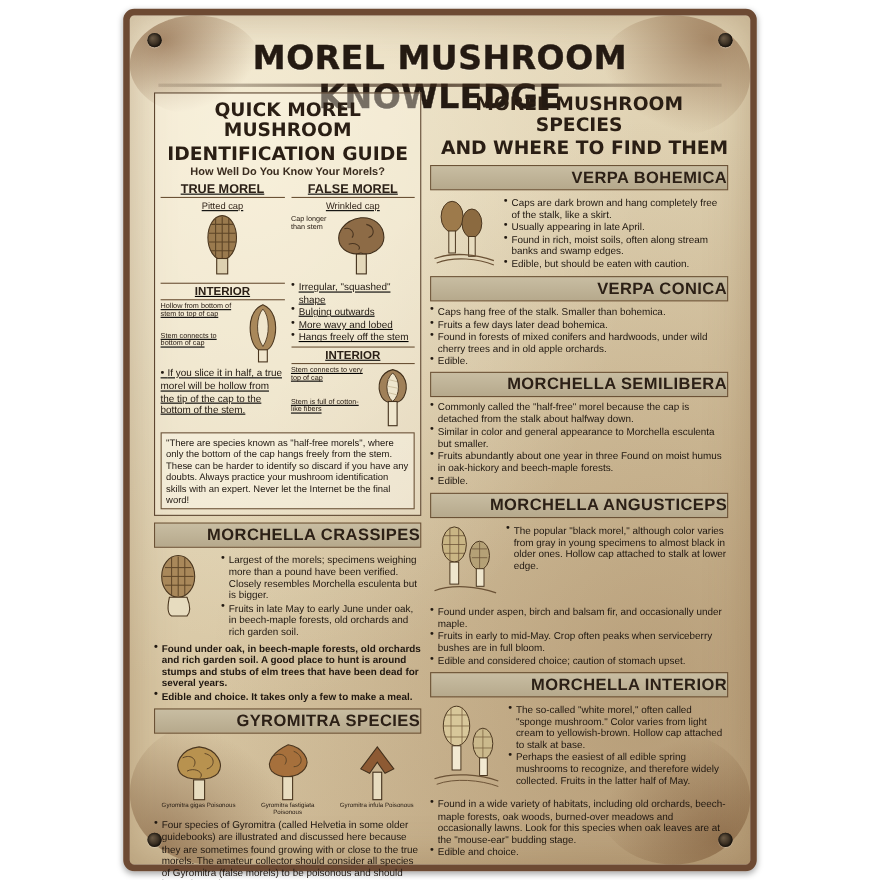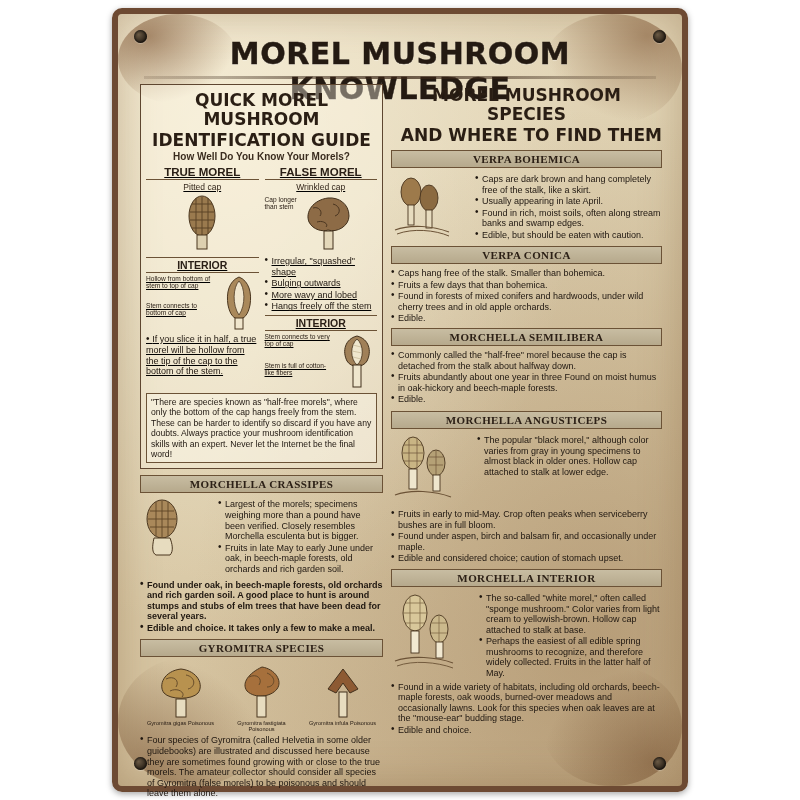--- a/index.html
+++ b/index.html
@@ -63,28 +63,28 @@
   .panel{
     border:1.5px solid #5e4630;
     background:rgba(255,250,235,.38);
     box-sizing:border-box;
     padding:4px 5px 5px 5px;
     margin-bottom:6px;
   }
   .bandhead{
     background:linear-gradient(180deg,#c8bda2,#b6a98c);
     border:1px solid #6b5236;
-    text-align:center;
+    text-align:right;
     font-weight:bold;
-    font-size:11px;
+    font-size:15px;
     letter-spacing:.4px;
     color:#2c2016;
     padding:2px 0 2px 0;
     margin:0 0 4px 0;
-    font-family:Liberation Serif, serif;
+    font-family:Liberation Sans, sans-serif;
   }
   h2.bigtitle{
     margin:2px 0 1px 0;
     text-align:center;
     font-size:17px;
     line-height:19px;
     font-weight:bold;
     color:#2a1e14;
     font-family:"DejaVu Sans", sans-serif;
   }
@@ -109,21 +109,21 @@
     font-size:8.6px;line-height:10.4px;color:#1f1710;
     border:1px solid #6b5236;padding:3px 4px;margin-top:4px;background:rgba(255,252,240,.35);
   }
   .interiorhead{
     text-align:center;font-weight:bold;font-size:10.5px;color:#2b2017;
     border-top:1px solid #6b5236;border-bottom:1px solid #6b5236;margin:3px 0 2px 0;padding:1px 0;
   }
   .imgrow{display:flex;align-items:flex-start;gap:3px;}
   .tinylab{font-size:6.6px;line-height:7.4px;color:#2b2017;}
   .specimg{flex:0 0 auto;}
-  .rowflex{display:flex;gap:22px;align-items:flex-start;}
+  .rowflex{display:flex;gap:5px;align-items:flex-start;}
   .txtflex{flex:1 1 auto;min-width:0;}
   .gyro-labels{display:flex;justify-content:space-around;margin-top:1px;}
   .gyro-labels div{width:31%;text-align:center;font-size:5.6px;line-height:6.4px;color:#2b2017;}
 </style>
 </head>
 <body>
 
 <div id="plate">
   <div class="rust" id="r1"></div>
   <div class="rust" id="r2"></div>
@@ -286,30 +286,31 @@
               <li>Edible, but should be eaten with caution.</li>
             </ul>
           </div>
         </div>
       </div>
 
       <div style="margin-top:4px;">
         <div class="bandhead">VERPA CONICA</div>
         <ul class="bul">
           <li>Caps hang free of the stalk. Smaller than bohemica.</li>
-          <li>Fruits a few days that than bohemica.</li>
+          <li>Fruits a few days later dead bohemica.</li>
           <li>Found in forests of mixed conifers and hardwoods, under wild cherry trees and in old apple orchards.</li>
           <li>Edible.</li>
         </ul>
       </div>
 
       <div style="margin-top:4px;">
         <div class="bandhead">MORCHELLA SEMILIBERA</div>
         <ul class="bul">
           <li>Commonly called the "half-free" morel because the cap is detached from the stalk about halfway down.</li>
+          <li>Similar in color and general appearance to Morchella esculenta but smaller.</li>
           <li>Fruits abundantly about one year in three Found on moist humus in oak-hickory and beech-maple forests.</li>
           <li>Edible.</li>
         </ul>
       </div>
 
       <div style="margin-top:6px;">
         <div class="bandhead">MORCHELLA ANGUSTICEPS</div>
         <div class="rowflex">
           <svg class="specimg" width="64" height="74" viewBox="0 0 64 74">
             <ellipse cx="22" cy="20" rx="11" ry="16" fill="#c9b584" stroke="#4a361f" stroke-width=".9"></ellipse>
@@ -320,22 +321,22 @@
             <rect x="42" y="42" width="7" height="16" fill="#efe6cd" stroke="#4a361f" stroke-width=".9"></rect>
             <path d="M4 62 C20 56 44 58 60 64" stroke="#6b5236" stroke-width="1.1" fill="none"></path>
           </svg>
           <div class="txtflex">
             <ul class="bul">
               <li>The popular "black morel," although color varies from gray in young specimens to almost black in older ones. Hollow cap attached to stalk at lower edge.</li>
             </ul>
           </div>
         </div>
         <ul class="bul" style="margin-top:2px;">
+          <li>Found under aspen, birch and balsam fir, and occasionally under maple.</li>
           <li>Fruits in early to mid-May. Crop often peaks when serviceberry bushes are in full bloom.</li>
-          <li>Found under aspen, birch and balsam fir, and occasionally under maple.</li>
           <li>Edible and considered choice; caution of stomach upset.</li>
         </ul>
       </div>
 
       <div style="margin-top:5px;">
         <div class="bandhead">MORCHELLA INTERIOR</div>
         <div class="rowflex">
           <svg class="specimg" width="66" height="86" viewBox="0 0 66 86">
             <ellipse cx="24" cy="22" rx="12" ry="18" fill="#d8c79a" stroke="#4a361f" stroke-width=".9"></ellipse>
             <path d="M14 12 L34 12 M12 22 L36 22 M14 32 L34 32 M19 5 L19 39 M29 5 L29 39" stroke="#7a6240" stroke-width=".7"></path>

